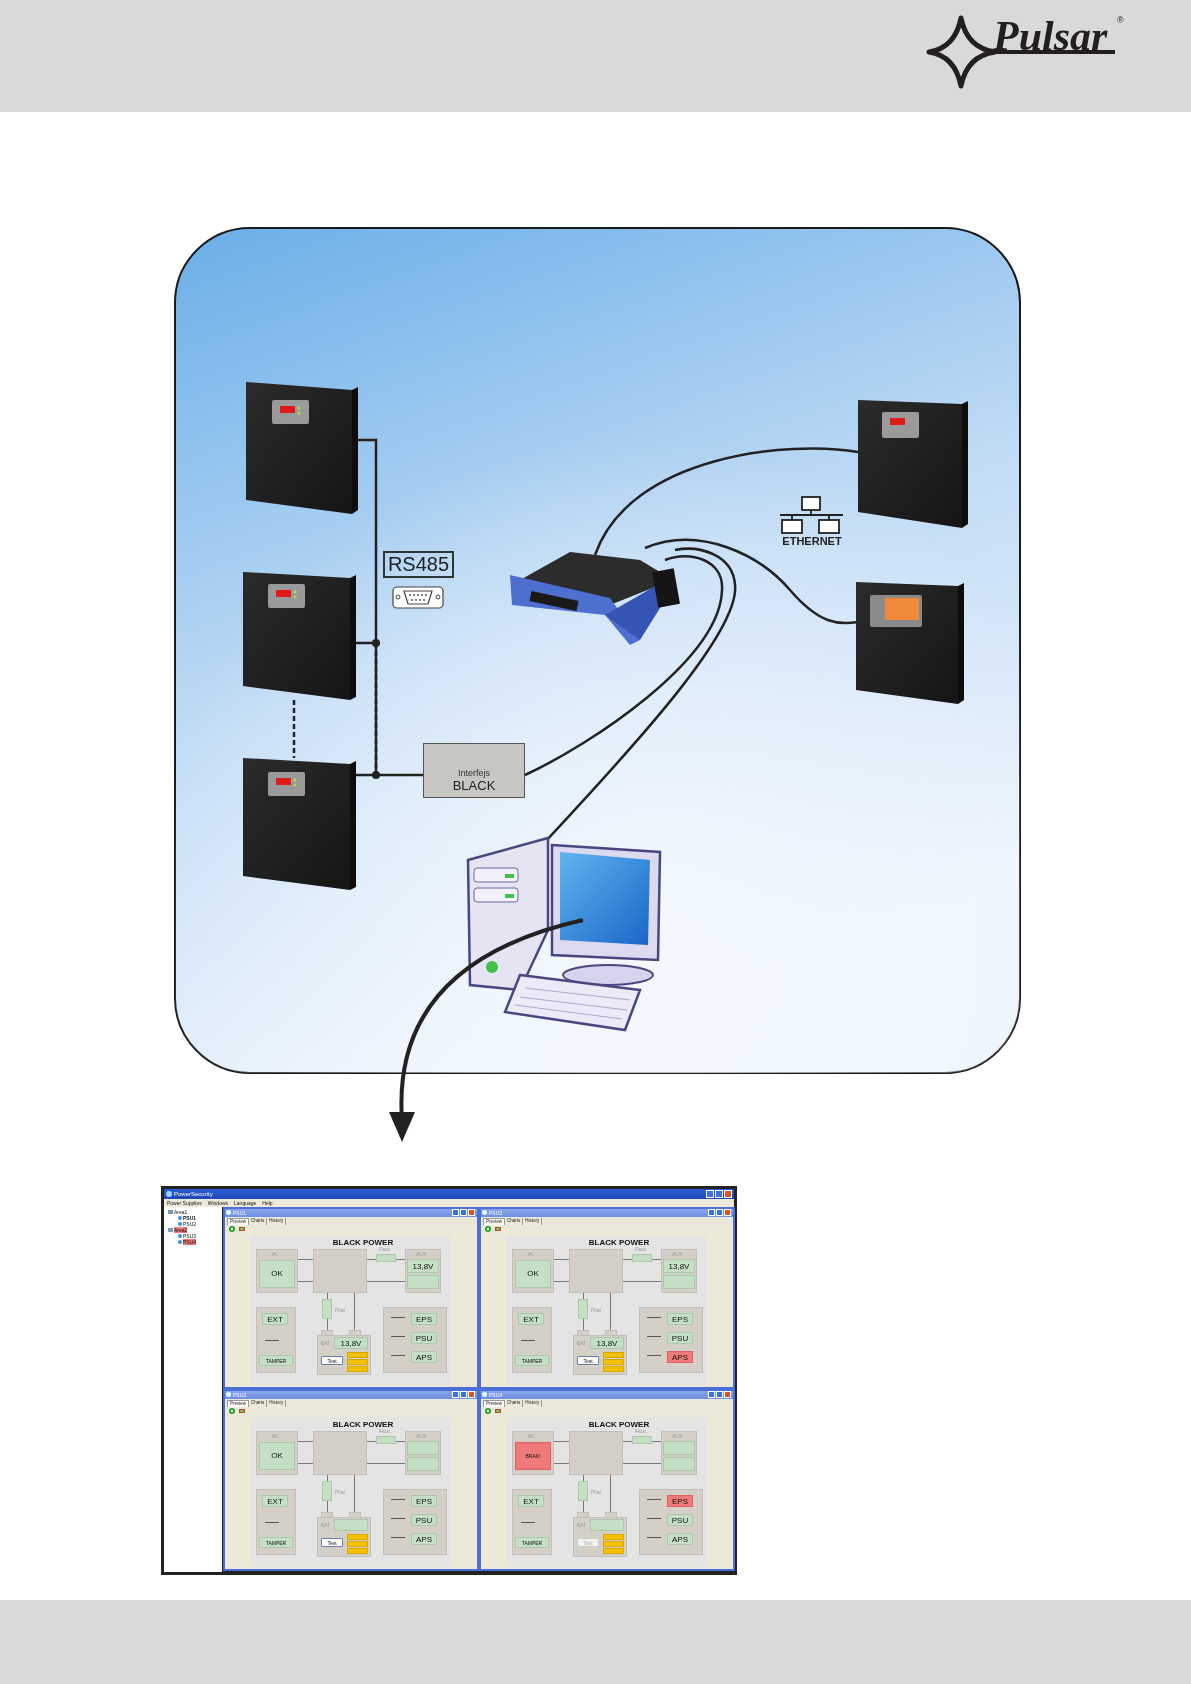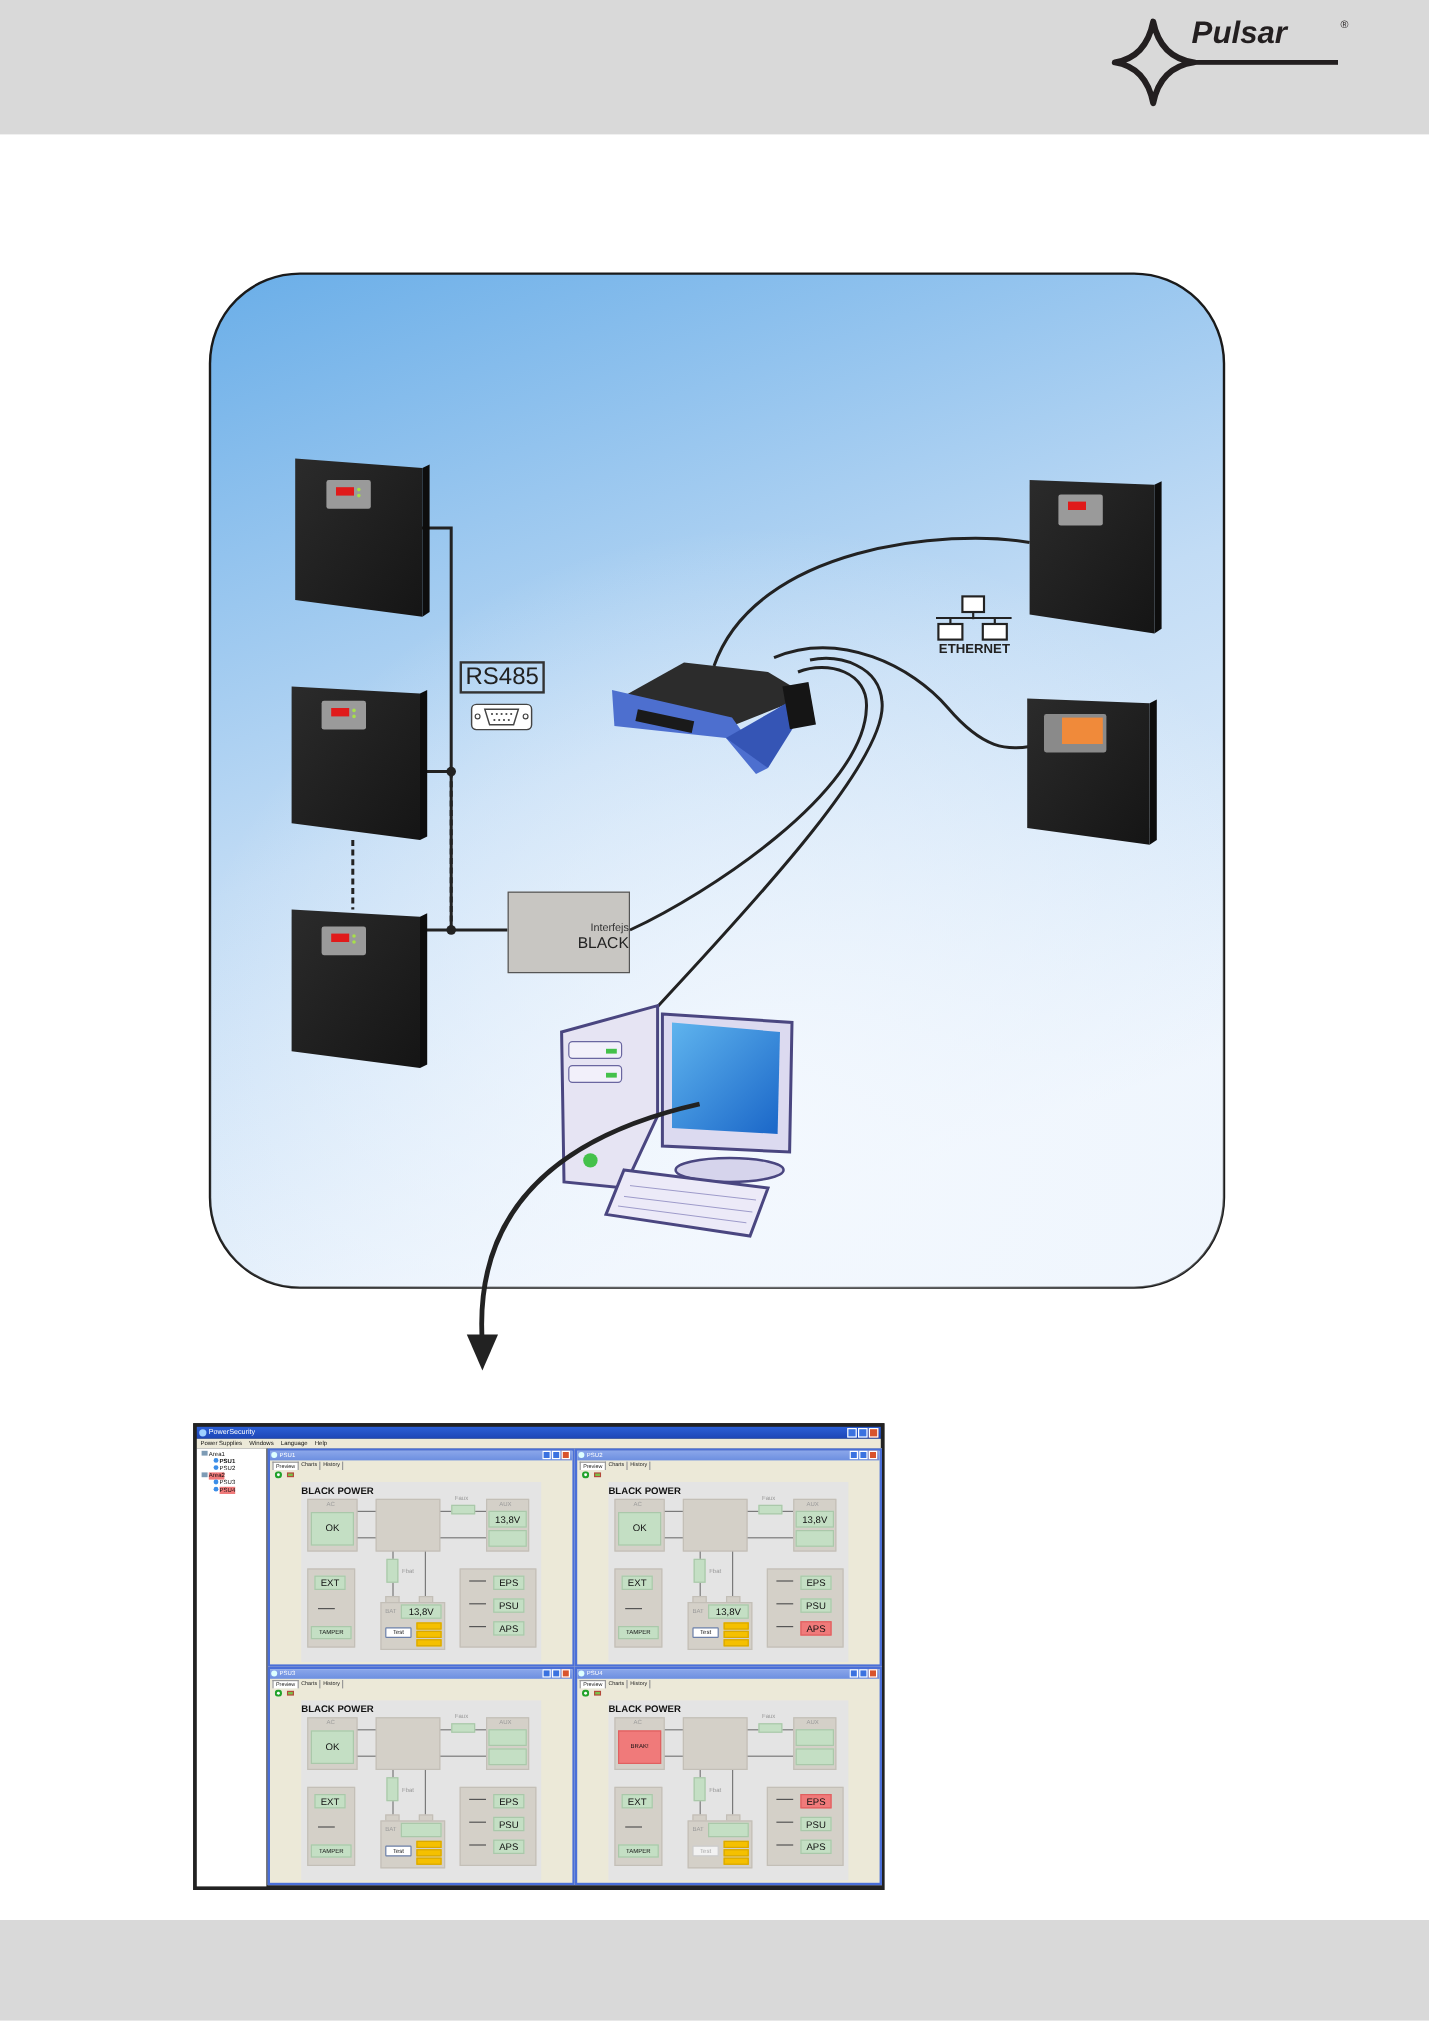--- a/index.html
+++ b/index.html
@@ -1,28 +1,28 @@
 <!DOCTYPE html>
 <html><head>
 <meta charset="utf-8">
 <style>
   * { box-sizing: border-box; margin: 0; padding: 0; }
   html, body { width: 1191px; height: 1684px; background: #ffffff; overflow: hidden; }
   body { position: relative; font-family: "Liberation Sans", sans-serif; }
   .header-band { position: absolute; left: 0; top: 0; width: 1191px; height: 112px; background: #d9d9d9; }
   .footer-band { position: absolute; left: 0; top: 1600px; width: 1191px; height: 84px; background: #d9d9d9; }
   .logo { position: absolute; left: 925px; top: 14px; width: 210px; height: 75px; }
-  .logo-text { position: absolute; left: 993px; top: 12px; font-family: Liberation Sans, sans-serif; font-weight: bold; font-style: italic; font-size: 26px; color: #231f20; letter-spacing: 0px; }
+  .logo-text { position: absolute; left: 993px; top: 12px; font-family: Liberation Serif, serif; font-weight: bold; font-style: italic; font-size: 42px; color: #231f20; letter-spacing: 0px; }
   .logo-reg { position: absolute; left: 1117px; top: 15px; font-size: 9px; color: #231f20; }
   .logo-line { position: absolute; left: 990px; top: 50px; width: 125px; height: 4px; background: #231f20; }
 
   .diagram-svg { position: absolute; left: 0; top: 0; width: 1191px; height: 1684px; }
   .rs-box { position: absolute; left: 383px; top: 551px; width: 71px; height: 27px; border: 2px solid #333; background: transparent; font-size: 20px; text-align: center; line-height: 23px; color: #222; }
   .eth-label { position: absolute; left: 770px; top: 535px; width: 84px; text-align: center; font-size: 11px; font-weight: bold; color: #222; }
-  .intre-box { position: absolute; left: 423px; top: 743px; width: 102px; height: 68px; background: #c8c6c2; border: 1px solid #555; text-align: right; }
+  .intre-box { position: absolute; left: 423px; top: 743px; width: 102px; height: 55px; background: #c8c6c2; border: 1px solid #555; text-align: center; }
   .intre-box .small { font-size: 9px; margin-top: 24px; color: #333; }
   .intre-box .big { font-size: 13px; color: #222; }
 
   
   .app { position: absolute; left: 161px; top: 1186px; width: 576px; height: 389px; background: #222; border: 3px solid #222; }
   .app-title { position: absolute; left: 0; top: 0; width: 570px; height: 10px; background: linear-gradient(#2b5fd6, #1d45b5); color: #fff; font-size: 6px; line-height: 10px; padding-left: 10px; }
   .app-title .ic { position: absolute; left: 2px; top: 2px; width: 6px; height: 6px; border-radius: 50%; background: #9fd0ff; }
   .win-btns { position: absolute; right: 2px; top: 1px; display: flex; gap: 1px; }
   .win-btns span { width: 8px; height: 8px; background: #3a72e0; border: 1px solid #fff; display: block; }
   .win-btns span.close { background: #d9532c; }
@@ -35,21 +35,21 @@
   .psu-win { position: absolute; width: 256px; height: 182px; background: #ece9d8; border: 2px solid #4a6fd8; }
   .psu-title { position: absolute; left: 0; top: 0; width: 100%; height: 8px; background: linear-gradient(#8aa6ea, #6d8fe0); color: #fff; font-size: 5px; line-height: 8px; padding-left: 8px; }
   .psu-title .ic { position: absolute; left: 1px; top: 1px; width: 5px; height: 5px; border-radius: 50%; background: #dff; }
   .psu-title .win-btns { top: 0px; }
   .psu-title .win-btns span { width: 7px; height: 7px; }
   .psu-tabs { position: absolute; left: 2px; top: 9px; display: flex; font-size: 4.5px; color: #222; }
   .psu-tabs span { padding: 0 2px; border-right: 1px solid #999; line-height: 6px; }
   .psu-tabs span.active { background: #fff; border: 1px solid #999; border-bottom: none; }
   .tool-ic { position: absolute; top: 17px; width: 6px; height: 6px; }
   .panel { position: absolute; left: 26px; top: 26px; width: 200px; height: 150px; background: #e4e4e4; }
-  .panel-title { position: absolute; left: 0; top: 3px; width: 100%; font-size: 8px; font-weight: bold; color: #111; }
+  .panel-title { position: absolute; left: 12px; top: 3px; width: 100%; text-align: center; font-size: 8px; font-weight: bold; color: #111; }
   .gbox { position: absolute; background: #d4d0c8; border: 1px solid #c3bfb7; }
   .gcell { position: absolute; background: #c4dfc4; border: 1px solid #aac8aa; font-size: 8px; text-align: center; color: #111; }
   .gcell.red { background: #f07a7a; border-color: #e06060; }
   .gcell.small { font-size: 5px; }
   .faded { position: absolute; font-size: 5px; color: #9a9a9a; }
   .wire { position: absolute; background: #7a7a7a; }
   .batbar { position: absolute; background: #f5c000; border: 1px solid #d9a800; }
   .test-btn { position: absolute; background: #fff; border: 1px solid #6b7fa8; font-size: 5px; text-align: center; line-height: 8px; color: #111; border-radius: 1px; }
   .test-btn.disabled { background: #f2f2f2; color: #aaa; border-color: #ccc; }
   .switch { position: absolute; width: 14px; height: 3px; border-bottom: 1px solid #555; }

